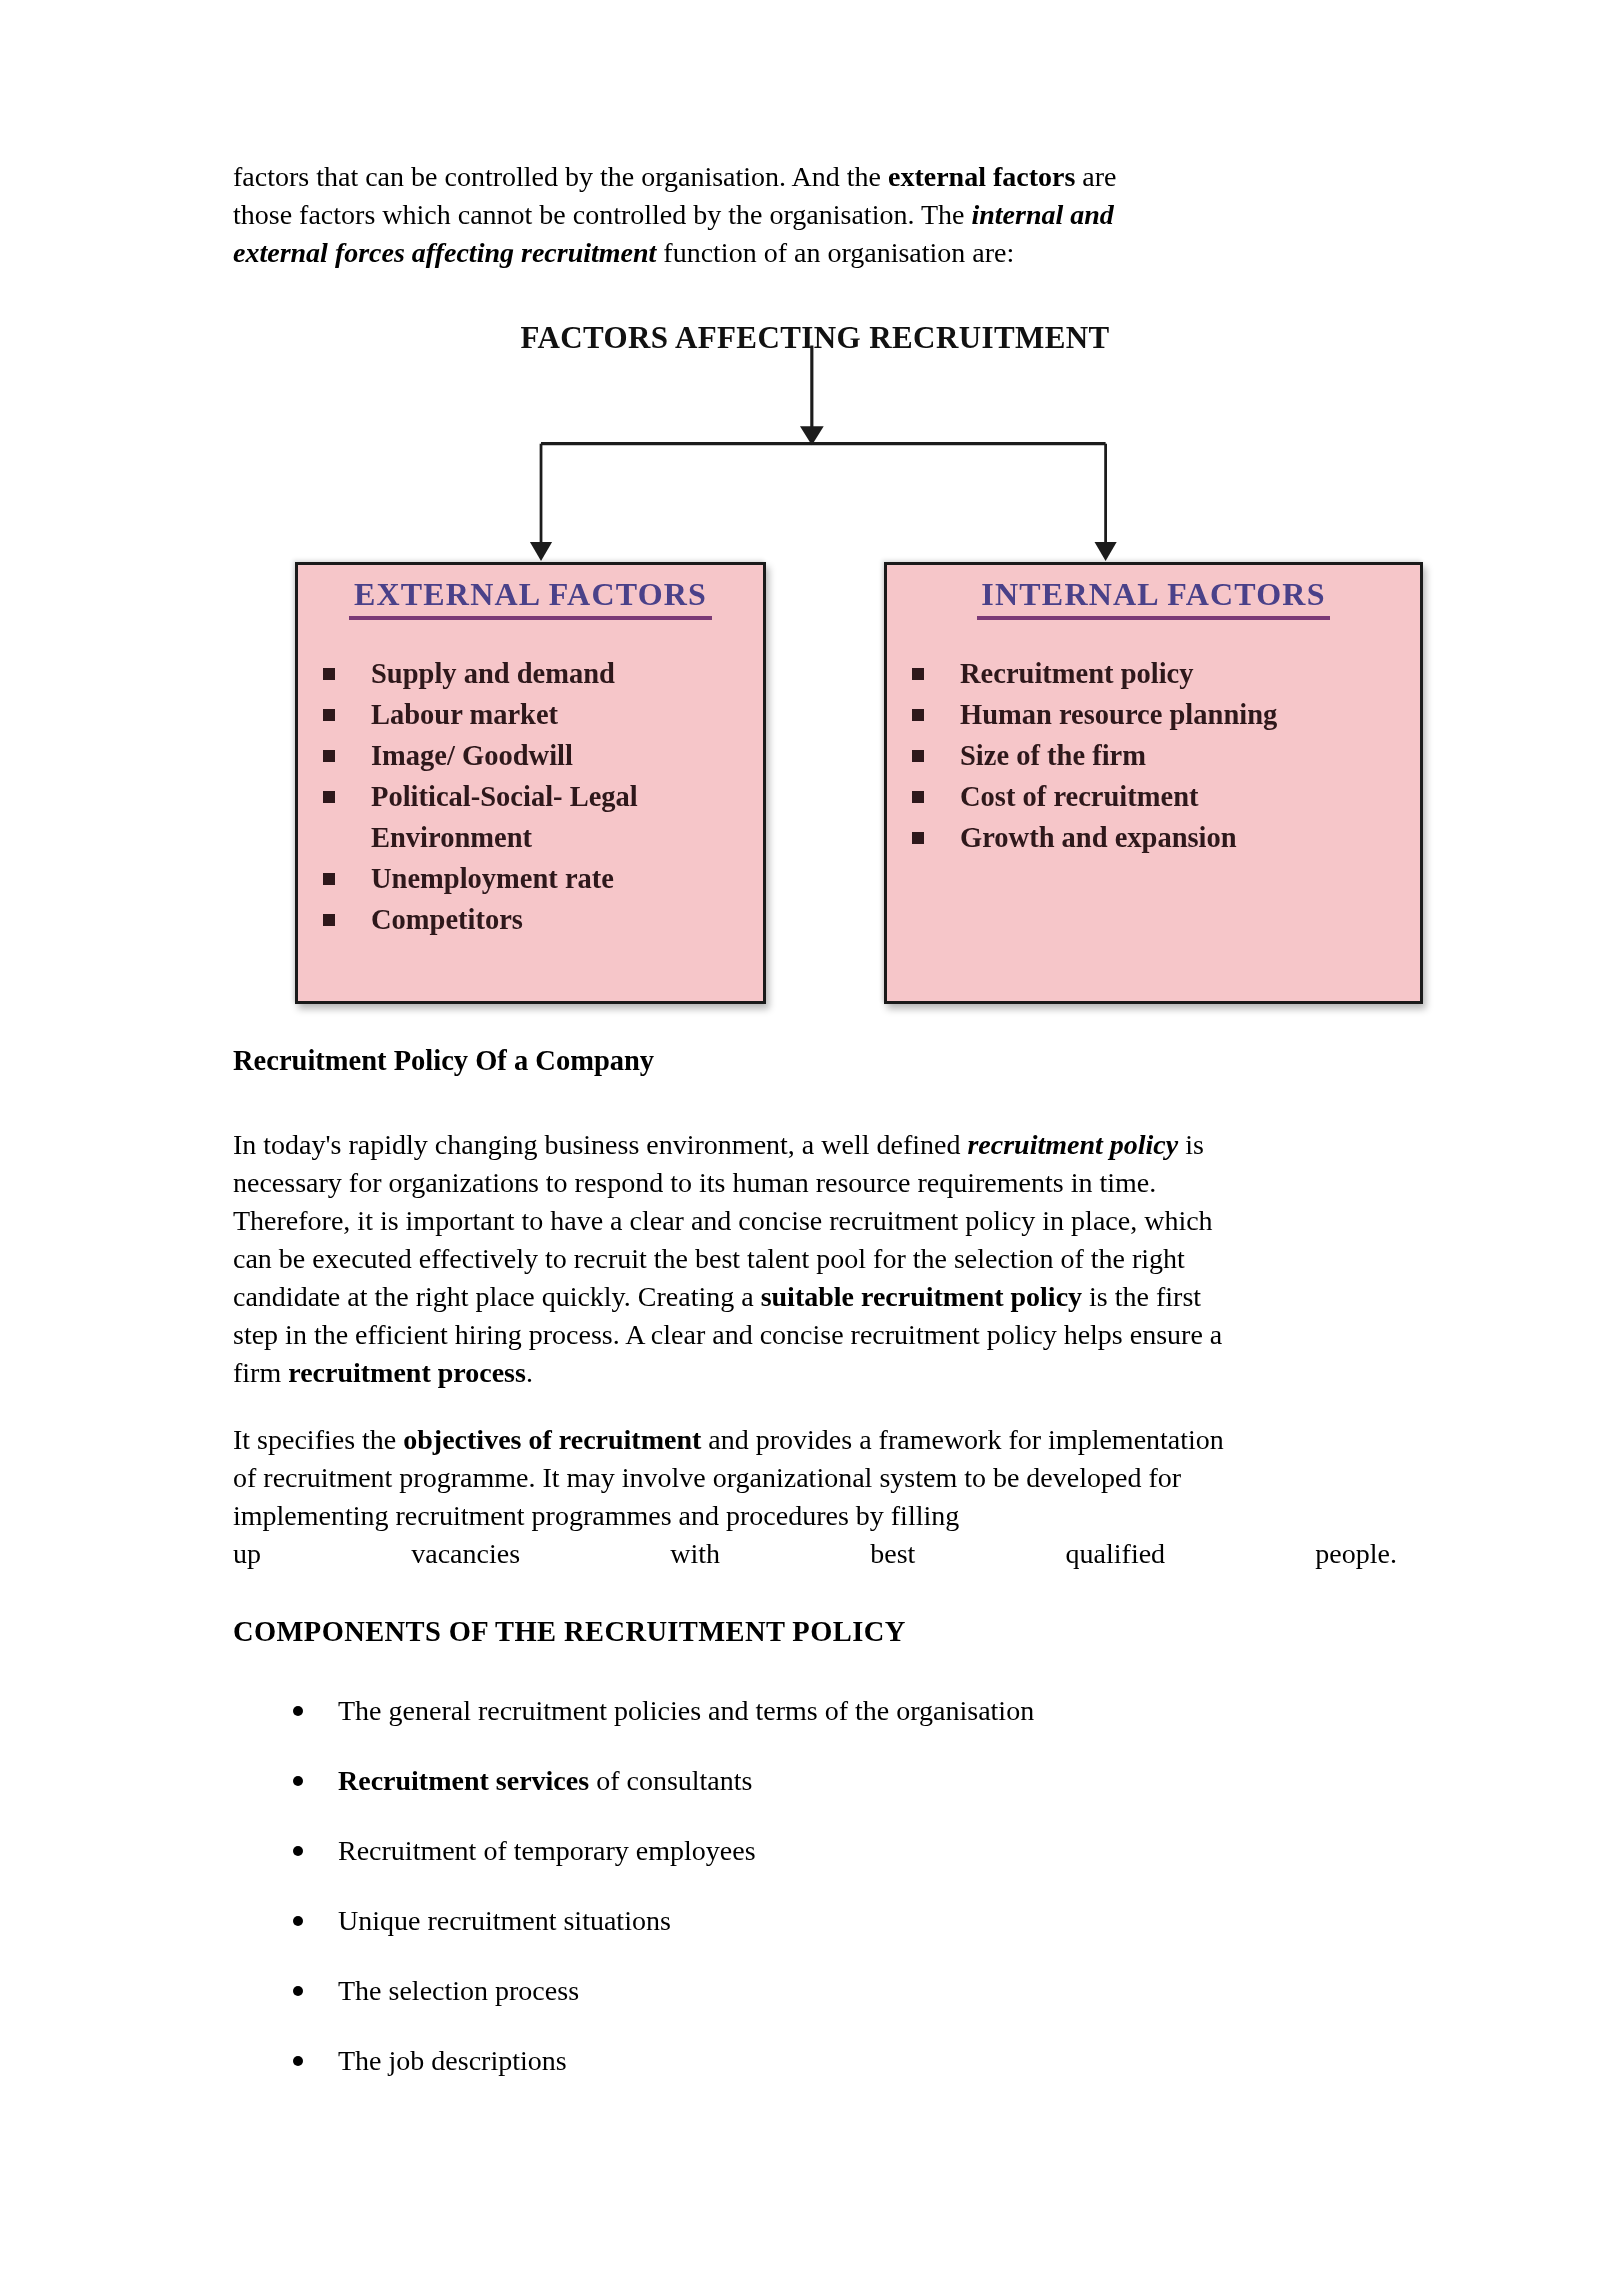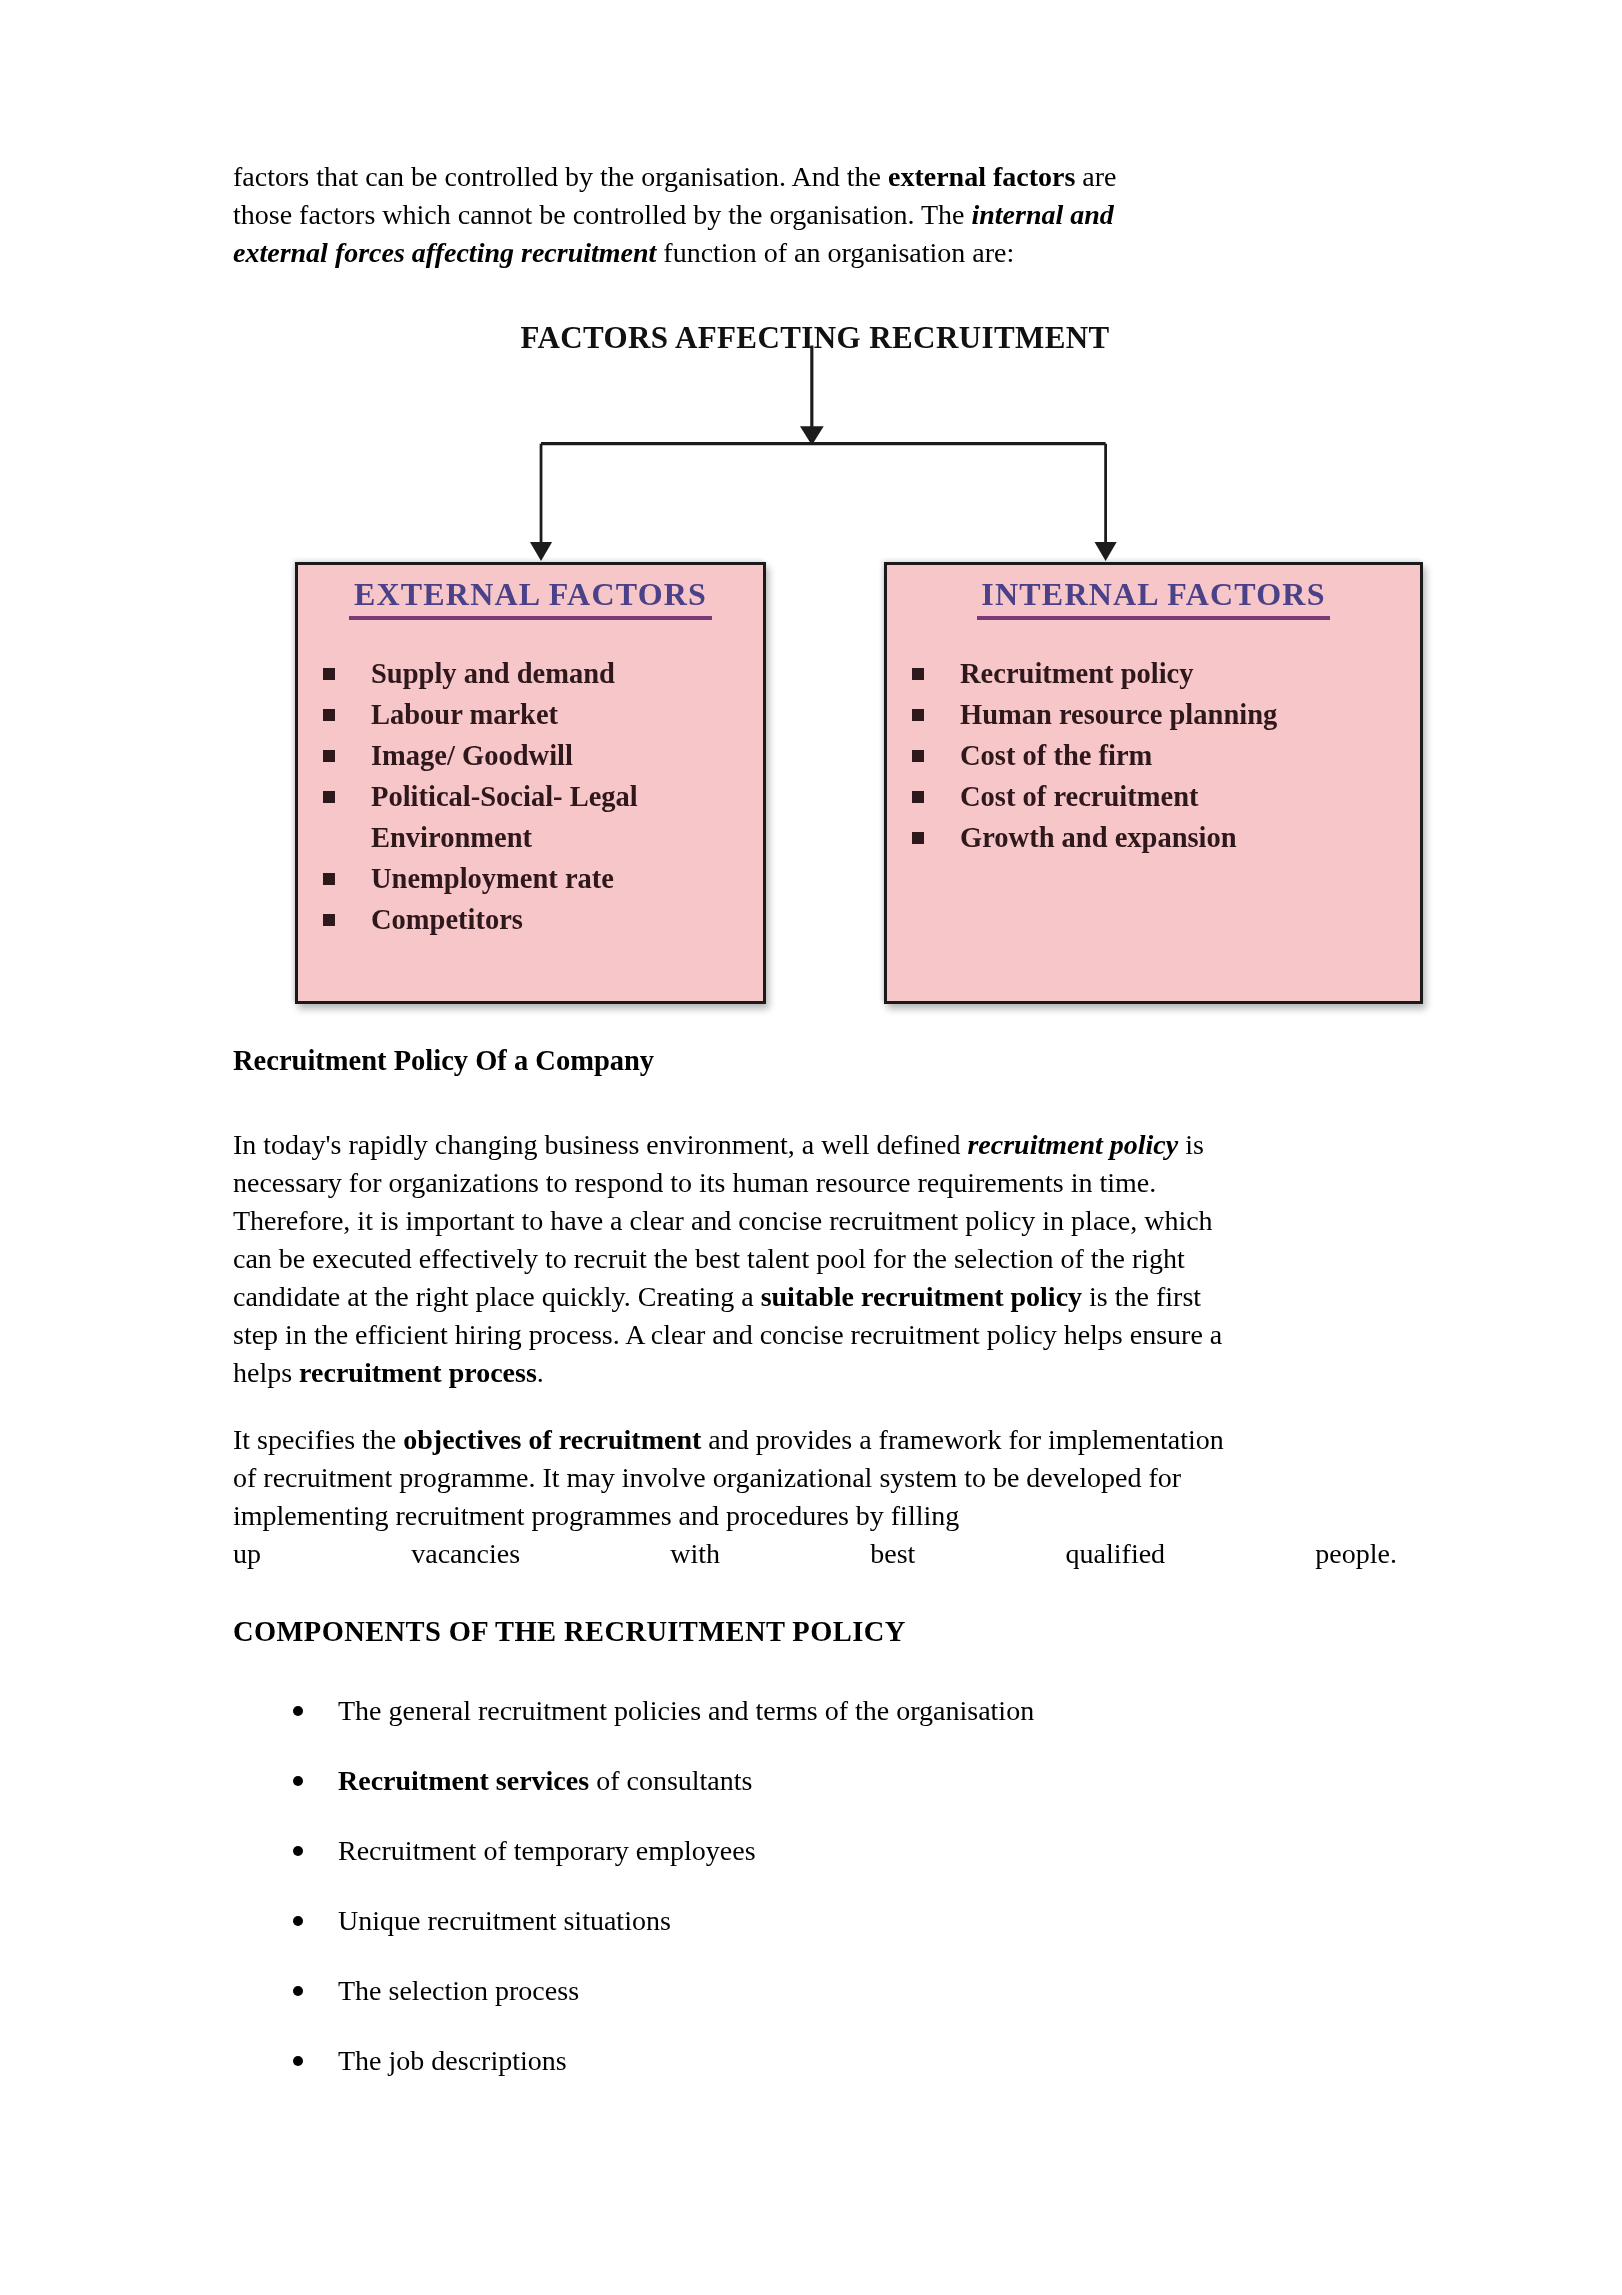--- a/index.html
+++ b/index.html
@@ -115,37 +115,37 @@
         </ul>
     </div>
 
     <div class="factor-box internal">
       <div class="box-heading">
         <span>INTERNAL FACTORS</span>
       </div>
       <ul class="box-list">
           <li>Recruitment policy</li>
           <li>Human resource planning</li>
-          <li>Cost of the firm</li>
+          <li>Size of the firm</li>
           <li>Cost of recruitment</li>
           <li>Growth and expansion</li>
         </ul>
     </div>
   </div>
 
   <div class="content policy-heading" style="position:absolute;">Recruitment Policy Of a Company</div>
 
   <div class="content policy-para" style="position:absolute;">
       <div class="tline"><span>In today's rapidly changing business environment, a well defined </span><span class="bi">recruitment policy</span><span> is</span></div>
       <div class="tline"><span>necessary for organizations to respond to its human resource requirements in time.</span></div>
       <div class="tline"><span>Therefore, it is important to have a clear and concise recruitment policy in place, which</span></div>
       <div class="tline"><span>can be executed effectively to recruit the best talent pool for the selection of the right</span></div>
       <div class="tline"><span>candidate at the right place quickly. Creating a </span><span class="b">suitable recruitment policy</span><span> is the first</span></div>
       <div class="tline"><span>step in the efficient hiring process. A clear and concise recruitment policy helps ensure a</span></div>
-      <div class="tline"><span>helps </span><span class="b">recruitment process</span><span>.</span></div>
+      <div class="tline"><span>firm </span><span class="b">recruitment process</span><span>.</span></div>
     </div>
 
   <div class="content objectives-para" style="position:absolute;">
       <div class="tline"><span>It specifies the </span><span class="b">objectives of recruitment</span><span> and provides a framework for implementation</span></div>
       <div class="tline"><span>of recruitment programme. It may involve organizational system to be developed for</span></div>
       <div class="tline"><span>implementing recruitment programmes and procedures by filling</span></div>
     </div>
 
   <div class="content spread-line" style="position:absolute;">
       <span>up</span>

